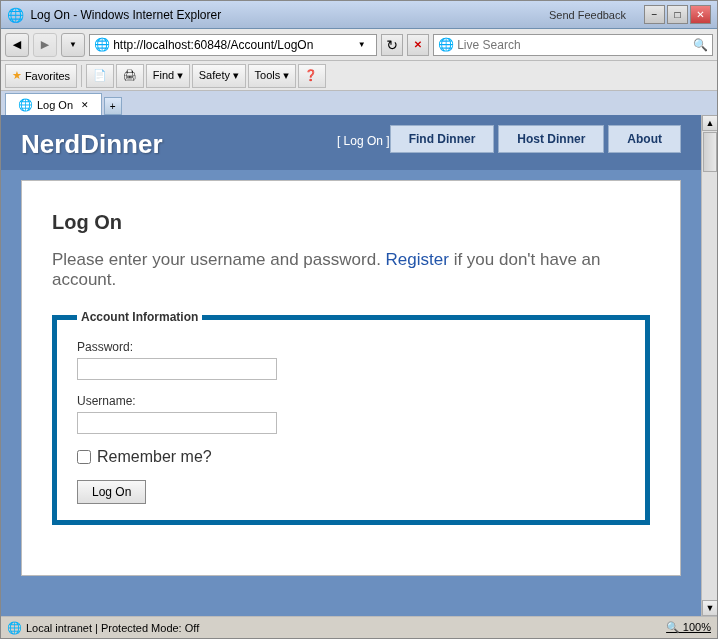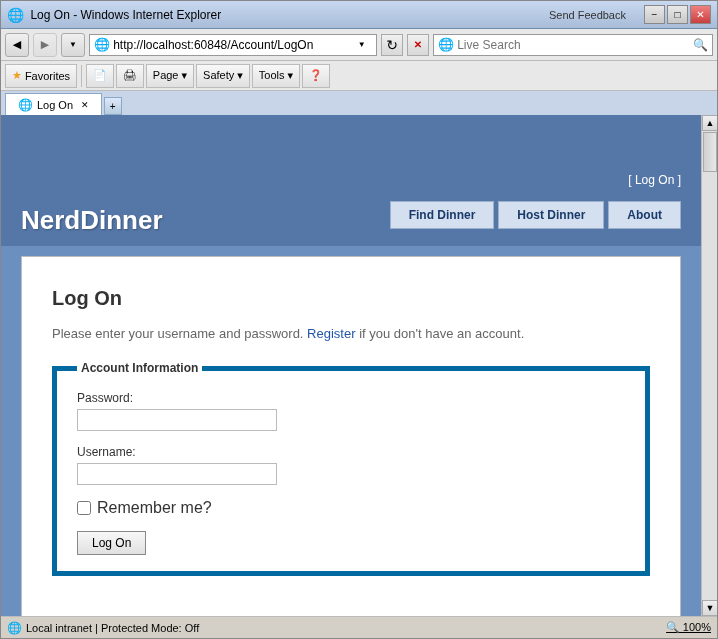--- a/index.html
+++ b/index.html
@@ -52,21 +52,21 @@
     .site-logo { color: white; font-size: 26px; font-weight: bold; text-shadow: 1px 1px 2px rgba(0,0,0,0.3); padding-bottom: 10px; }
     .log-on-link { color: white; font-size: 12px; padding-bottom: 14px; }
     .log-on-link a { color: white; }
     .site-nav { display: flex; gap: 4px; padding-bottom: 17px; }
     .nav-tab { padding: 6px 18px; background: #d4e0f0; border: 1px solid #9ab0cc; font-size: 12px; cursor: pointer; color: #1a3a6a; font-weight: bold; }
 
     .site-body { background: #6b8fbf; padding: 10px 20px; }
     .content-box { background: white; border: 1px solid #bbb; padding: 30px 30px; min-height: 380px; }
 
     .logon-title { font-size: 20px; font-weight: bold; color: #333; margin-bottom: 16px; }
-    .logon-desc { font-size: 13px; color: #666; margin-bottom: 20px; }
+    .logon-desc { font-size: 17px; color: #666; margin-bottom: 20px; }
     .logon-desc a { color: #2255aa; }
 
     .fieldset { border: 5px solid #0369a1; padding: 16px 20px; margin-bottom: 20px; }
     .fieldset-legend { font-size: 12px; font-weight: bold; color: #333; padding: 0 4px; }
     .field-row { margin-bottom: 14px; }
     .field-label { display: block; font-size: 12px; color: #333; margin-bottom: 4px; }
     .field-input { width: 200px; height: 22px; border: 1px solid #bbb; padding: 2px 4px; font-size: 12px; }
     .remember-row { display: flex; align-items: center; gap: 6px; margin-bottom: 14px; }
     .remember-label { font-size: 16px; color: #333; }
     .submit-btn { padding: 4px 14px; background: linear-gradient(to bottom, #f8f8f8, #e0e0e0); border: 1px solid #888; font-size: 12px; cursor: pointer; }
@@ -118,21 +118,21 @@
   <div class="toolbar">
     <button class="toolbar-btn">
       <span class="fav-star">★</span>
       <span>Favorites</span>
     </button>
     <div style="width:1px;height:22px;background:#bbb;margin:0 2px;"></div>
 
     <button class="toolbar-btn">📄</button>
     <button class="toolbar-btn">🖨</button>
     <button class="toolbar-btn">
-      <span>Page ▾</span>
+      <span>Find ▾</span>
     </button>
     <button class="toolbar-btn">
       <span>Safety ▾</span>
     </button>
     <button class="toolbar-btn">
       <span>Tools ▾</span>
     </button>
     <button class="toolbar-btn">❓</button>
   </div>
 
@@ -144,21 +144,21 @@
     </div>
     <div style="width:18px;height:18px;background:linear-gradient(to bottom,#dce8f8,#b8cce0);border:1px solid #8aa8c8;display:flex;align-items:center;justify-content:center;font-size:10px;cursor:pointer;margin-left:2px;">+</div>
   </div>
 
   <div class="content-area">
     <div class="page-content">
       <div class="site-wrapper">
 
         <div class="site-header">
           <span class="site-logo">NerdDinner</span>
-          <div style="display:flex;flex-direction:column;align-items:flex-end;margin-top:48px;">
+          <div style="display:flex;flex-direction:row;align-items:center;">
             <div class="log-on-link">
               <span>[ </span>
               <a style="color:white;font-size:12px;">Log On</a>
               <span> ]</span>
             </div>
             <div class="site-nav">
               <div class="nav-tab">Find Dinner</div>
               <div class="nav-tab">Host Dinner</div>
               <div class="nav-tab">About</div>
             </div>

